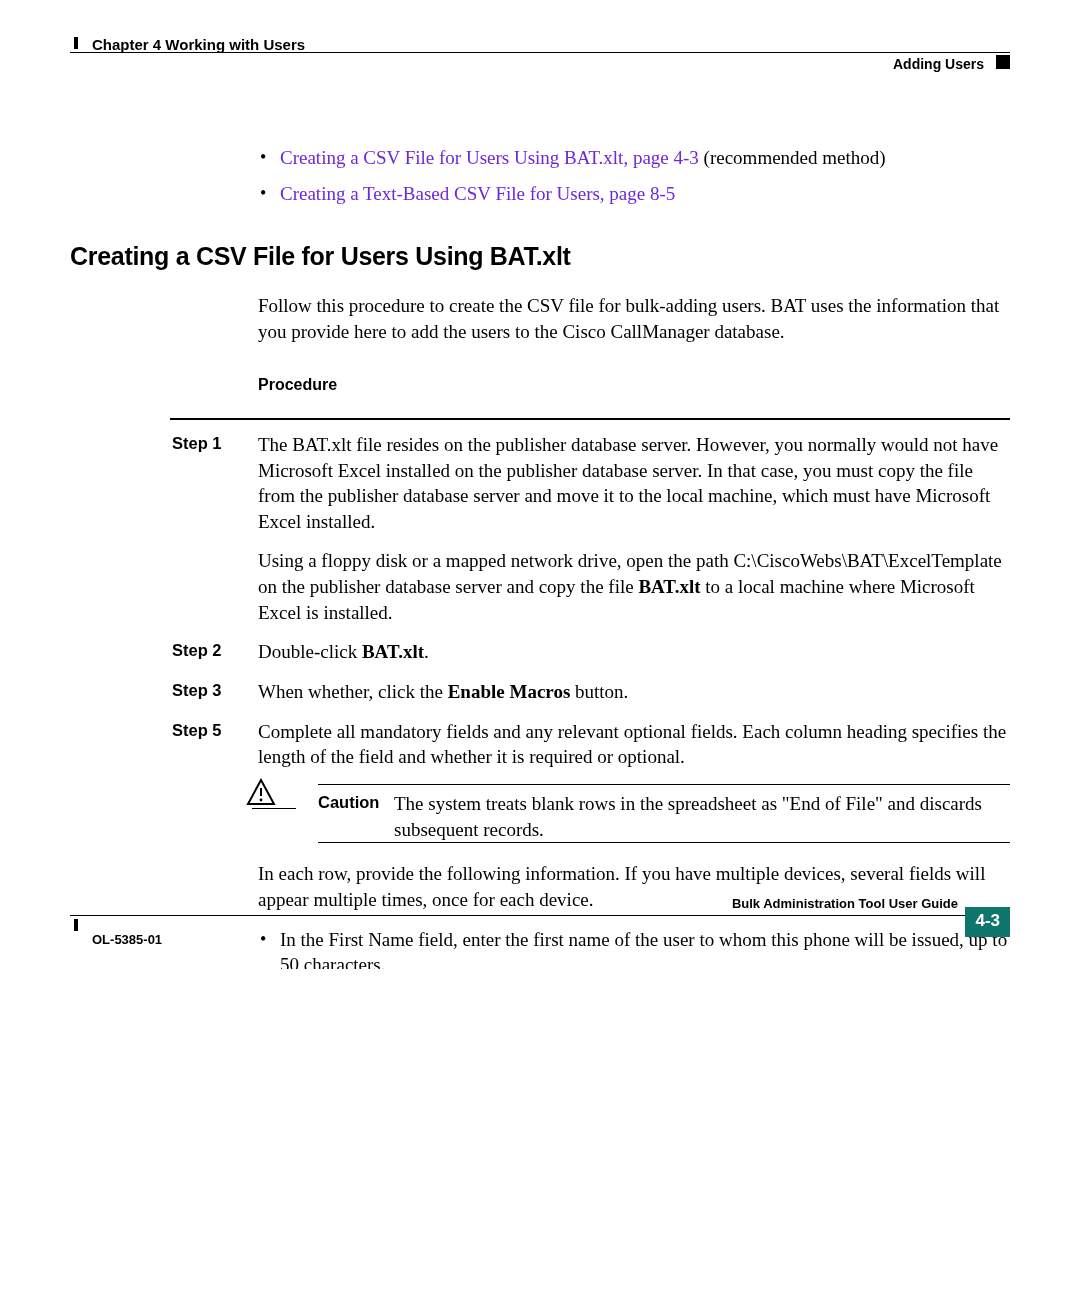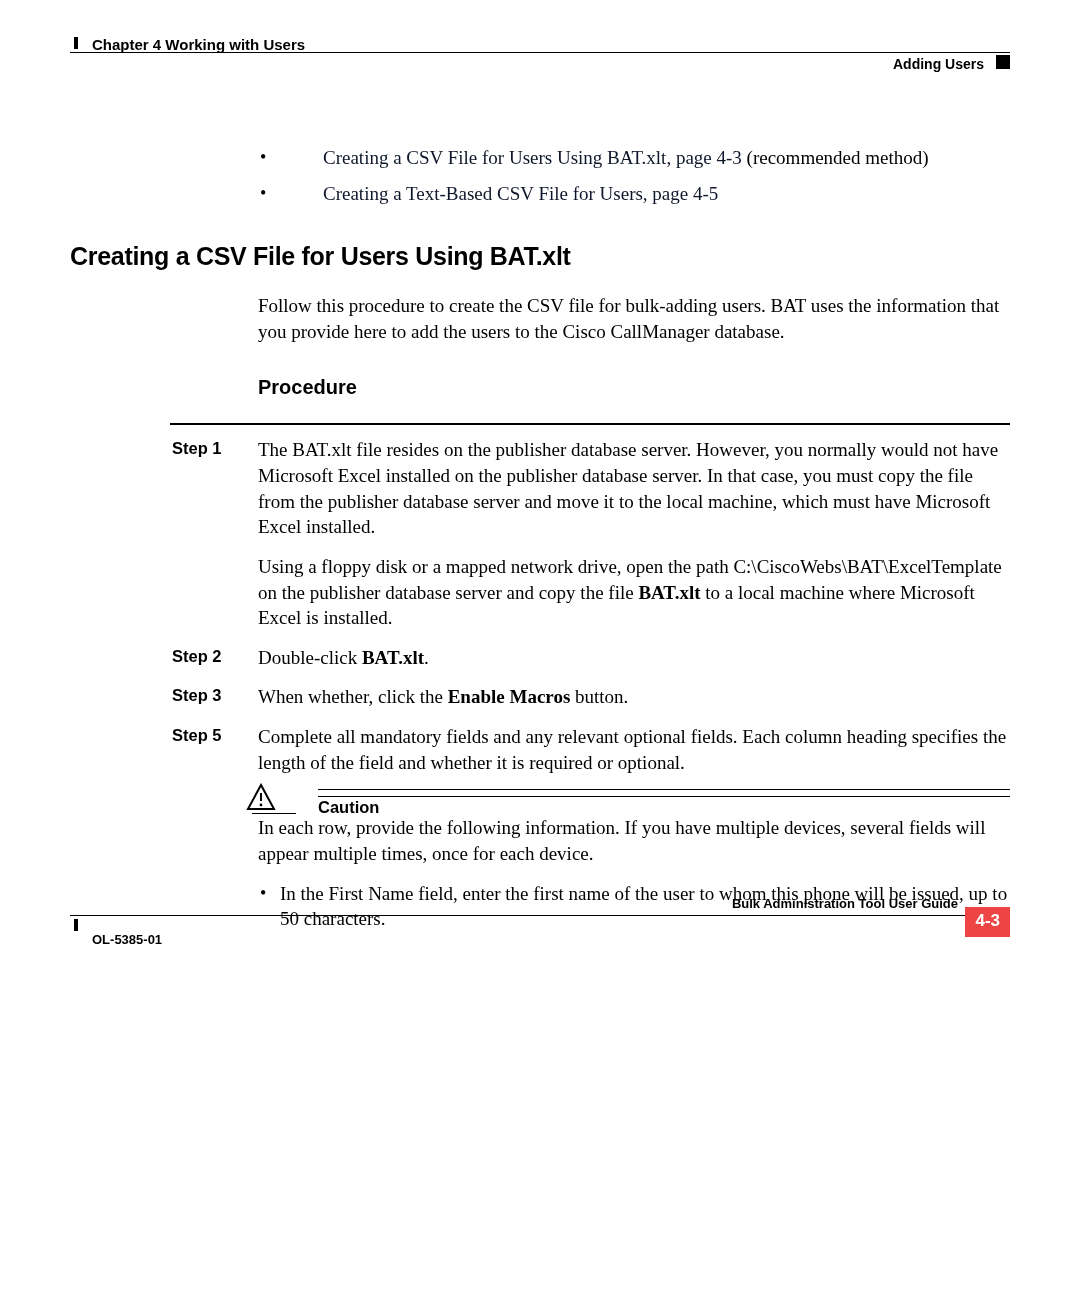--- a/index.html
+++ b/index.html
@@ -79,34 +79,33 @@
     position: relative;
   }
   .bullets li::before {
     content: "•";
     position: absolute;
     left: -20px;
     top: 0;
     font-size: 18px;
   }
   .link {
-    color: #0f172a;
-    margin-left: 43px;
+    color: #6d28d9;
   }
   h2.section {
     font-family: Arial, Helvetica, sans-serif;
     font-weight: bold;
     font-size: 25px;
     margin: 34px 0 14px -188px;
     letter-spacing: -0.3px;
   }
   .procedure-heading {
     font-family: Arial, Helvetica, sans-serif;
     font-weight: bold;
-    font-size: 20px;
+    font-size: 16px;
     margin-top: 30px;
     margin-bottom: 22px;
   }
   .procedure-rule {
     border: none;
     border-top: 2.5px solid #000;
     margin: 12px 0 12px -88px;
     width: calc(100% + 88px);
   }
   .step {
@@ -226,21 +225,21 @@
     left: 22px;
     top: 30px;
     font-family: Arial, Helvetica, sans-serif;
     font-weight: bold;
     font-size: 13px;
   }
   .page-num-box {
     position: absolute;
     right: 0;
     top: 6px;
-    background: #ef4444;
+    background: #0f766e;
     color: #fff;
     font-family: Arial, Helvetica, sans-serif;
     font-weight: bold;
     font-size: 17px;
     padding: 3px 10px 4px 10px;
   }
   .bold { font-weight: bold; }
 </style>
 </head>
 <body>
@@ -256,21 +255,21 @@
   </div>
 
   <div class="body">
 
 
     <ul class="bullets">
       <li>
         <span class="link">Creating a CSV File for Users Using BAT.xlt, page 4-3</span><span> (recommended method)</span>
       </li>
       <li>
-        <span class="link">Creating a Text-Based CSV File for Users, page 4-5</span><span></span>
+        <span class="link">Creating a Text-Based CSV File for Users, page 8-5</span><span></span>
       </li>
     </ul>
 
     <h2 class="section">Creating a CSV File for Users Using BAT.xlt</h2>
 
     <p>Follow this procedure to create the CSV file for bulk-adding users. BAT uses the information that you provide here to add the users to the Cisco CallManager database.</p>
 
     <div class="procedure-heading">Procedure</div>
 
     <hr class="procedure-rule">
@@ -308,20 +307,21 @@
             <svg viewBox="0 0 30 28">
                 <path d="M15 2 L28 26 L2 26 Z" fill="none" stroke="#000" stroke-width="2"></path>
                 <line x1="15" y1="10" x2="15" y2="18" stroke="#000" stroke-width="2"></line>
                 <circle cx="15" cy="22" r="1.4" fill="#000"></circle>
               </svg>
           </span>
           <div class="caution-icon-rule"></div>
         </div>
         <div class="caution-content">
           <span class="caution-label">Caution</span>
+          <div class="caution-text">The system treats blank rows in the spreadsheet as "End of File" and discards subsequent records.</div>
         </div>
       </div>
 
       <p>In each row, provide the following information. If you have multiple devices, several fields will appear multiple times, once for each device.</p>
 
       <ul class="sub-bullets">
         <li>In the First Name field, enter the first name of the user to whom this phone will be issued, up to 50 characters.</li>
       </ul>
     </div>
 

